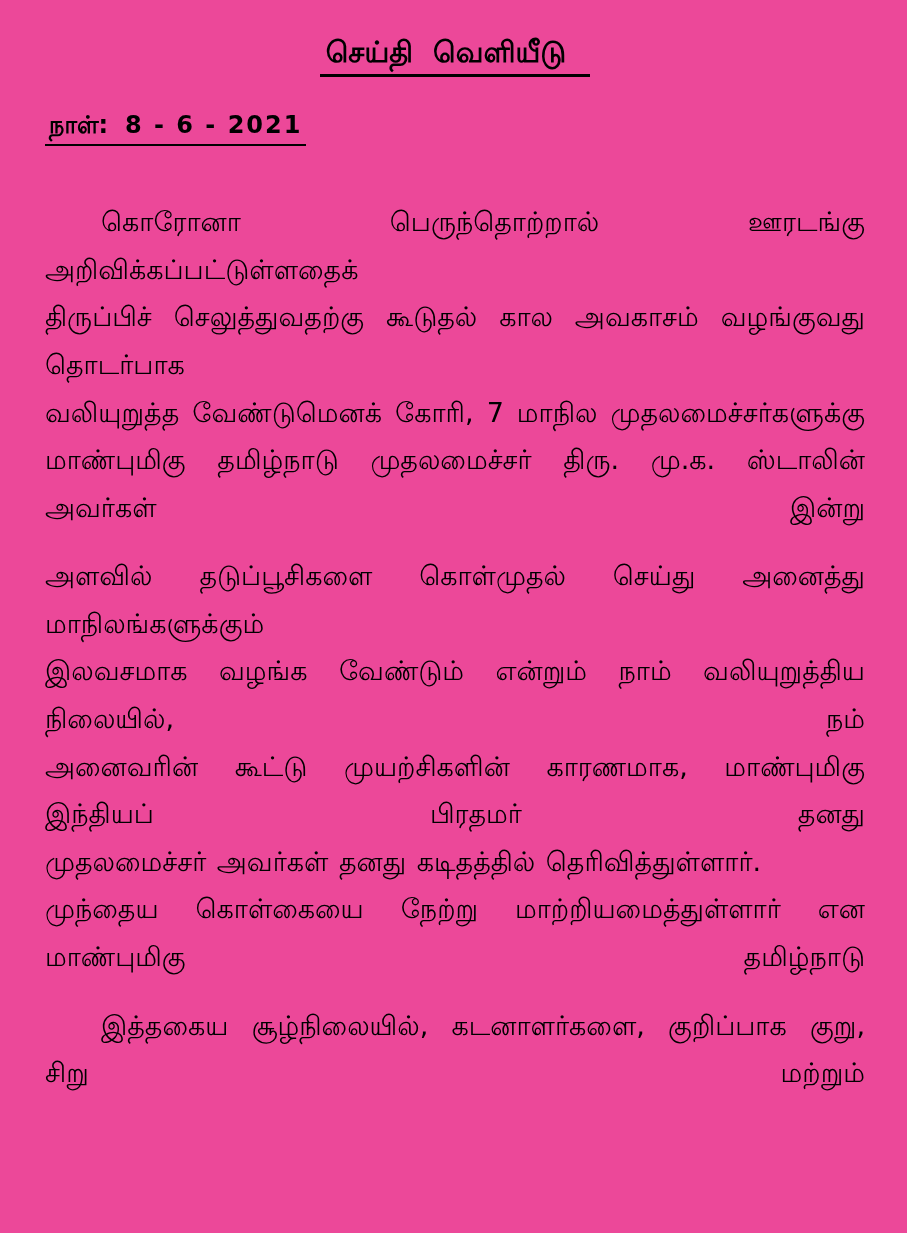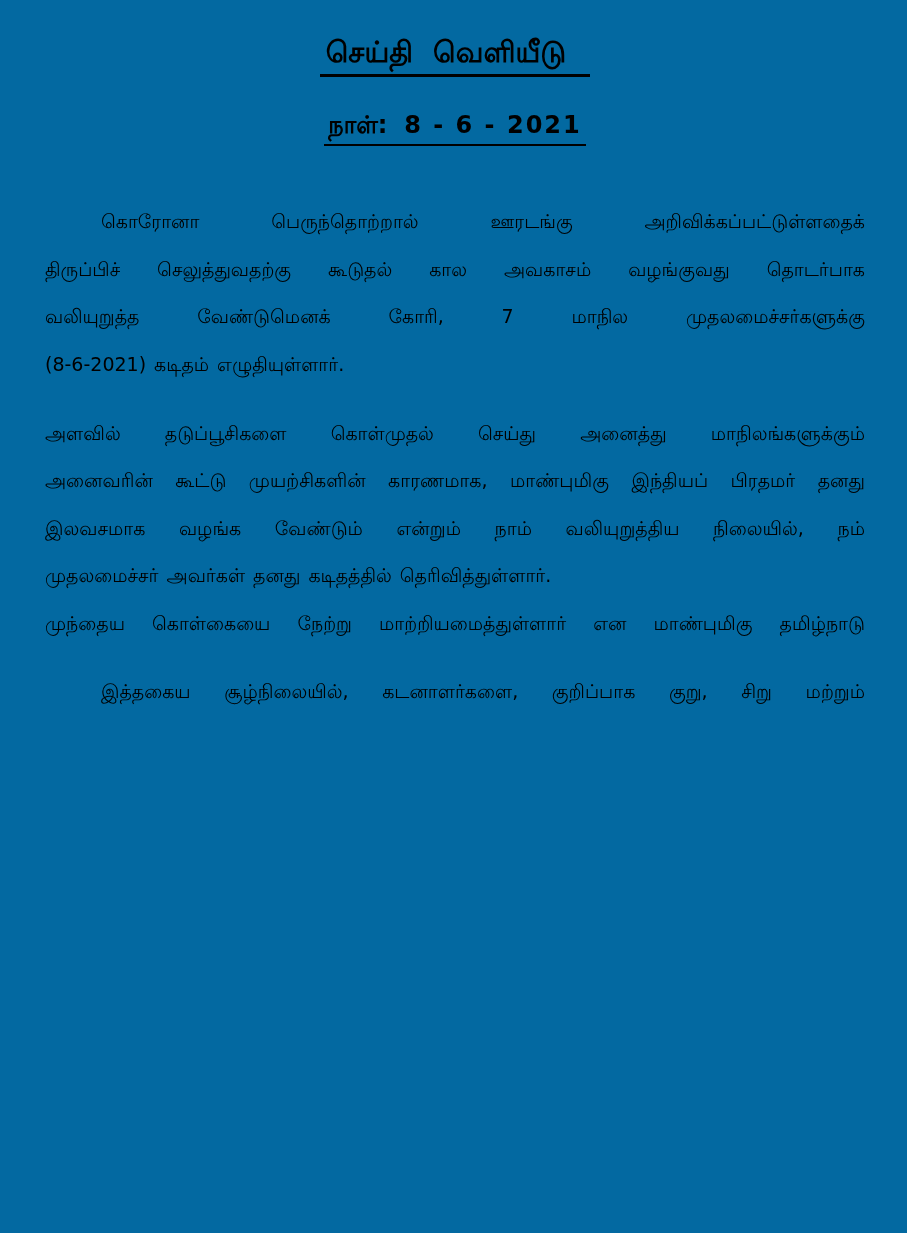--- a/index.html
+++ b/index.html
@@ -6,42 +6,42 @@
   html, body {
     margin: 0;
     padding: 0;
     background: #ffffff;
   }
   .page {
     position: relative;
     width: 907px;
     height: 1233px;
     margin: 0;
-    background: #0369a1;
+    background: #ec4899;
     color: #000000;
     font-family: "DejaVu Sans", sans-serif;
     box-sizing: border-box;
     padding: 36px 42px 0 45px;
     overflow: hidden;
   }
   .title-row {
     text-align: center;
     margin: 0 0 34px 0;
   }
   .title-text {
     display: inline-block;
     font-size: 29px;
     font-weight: bold;
     word-spacing: 10px;
     border-bottom: 3px solid #000000;
     padding: 0 24px 5px 6px;
     line-height: 1.15;
   }
   .date-row {
-    text-align: center;
+    text-align: left;
     margin: 0 0 52px 0;
   }
   .date-text {
     display: inline-block;
     font-size: 24px;
     font-weight: bold;
     border-bottom: 2.5px solid #000000;
     padding: 0 4px 4px 4px;
     line-height: 1.2;
   }
@@ -49,21 +49,21 @@
     letter-spacing: 2px;
   }
   .body-text {
     margin: 0;
   }
   .para {
     margin: 0 0 21px 0;
     padding: 0;
   }
   .line {
-    font-size: 19px;
+    font-size: 27px;
     line-height: 47.6px;
     text-align: justify;
     text-align-last: justify;
     word-spacing: 2px;
   }
   .line.first {
     text-indent: 56px;
   }
   .line.final {
     text-align-last: left;
@@ -81,27 +81,27 @@
   <div class="date-row">
     <span class="date-text"><span>நாள்:</span>&nbsp; <span class="num">8 - 6 - 2021</span></span>
   </div>
 
   <div class="body-text">
 
     <div class="para">
       <div class="line first">கொரோனா பெருந்தொற்றால் ஊரடங்கு அறிவிக்கப்பட்டுள்ளதைக்</div>
       <div class="line">திருப்பிச் செலுத்துவதற்கு கூடுதல் கால அவகாசம் வழங்குவது தொடர்பாக</div>
       <div class="line">வலியுறுத்த வேண்டுமெனக் கோரி, 7 மாநில முதலமைச்சர்களுக்கு</div>
-      <div class="line final">(8-6-2021) கடிதம் எழுதியுள்ளார்.</div>
+      <div class="line">மாண்புமிகு தமிழ்நாடு முதலமைச்சர் திரு. மு.க. ஸ்டாலின் அவர்கள் இன்று</div>
     </div>
 
     <div class="para">
       <div class="line">அளவில் தடுப்பூசிகளை கொள்முதல் செய்து அனைத்து மாநிலங்களுக்கும்</div>
+      <div class="line">இலவசமாக வழங்க வேண்டும் என்றும் நாம் வலியுறுத்திய நிலையில், நம்</div>
       <div class="line">அனைவரின் கூட்டு முயற்சிகளின் காரணமாக, மாண்புமிகு இந்தியப் பிரதமர் தனது</div>
-      <div class="line">இலவசமாக வழங்க வேண்டும் என்றும் நாம் வலியுறுத்திய நிலையில், நம்</div>
       <div class="line final">முதலமைச்சர் அவர்கள் தனது கடிதத்தில் தெரிவித்துள்ளார்.</div>
       <div class="line">முந்தைய கொள்கையை நேற்று மாற்றியமைத்துள்ளார் என மாண்புமிகு தமிழ்நாடு</div>
     </div>
 
     <div class="para">
       <div class="line first">இத்தகைய சூழ்நிலையில், கடனாளர்களை, குறிப்பாக குறு, சிறு மற்றும்</div>
 
     </div>
 
   </div>

